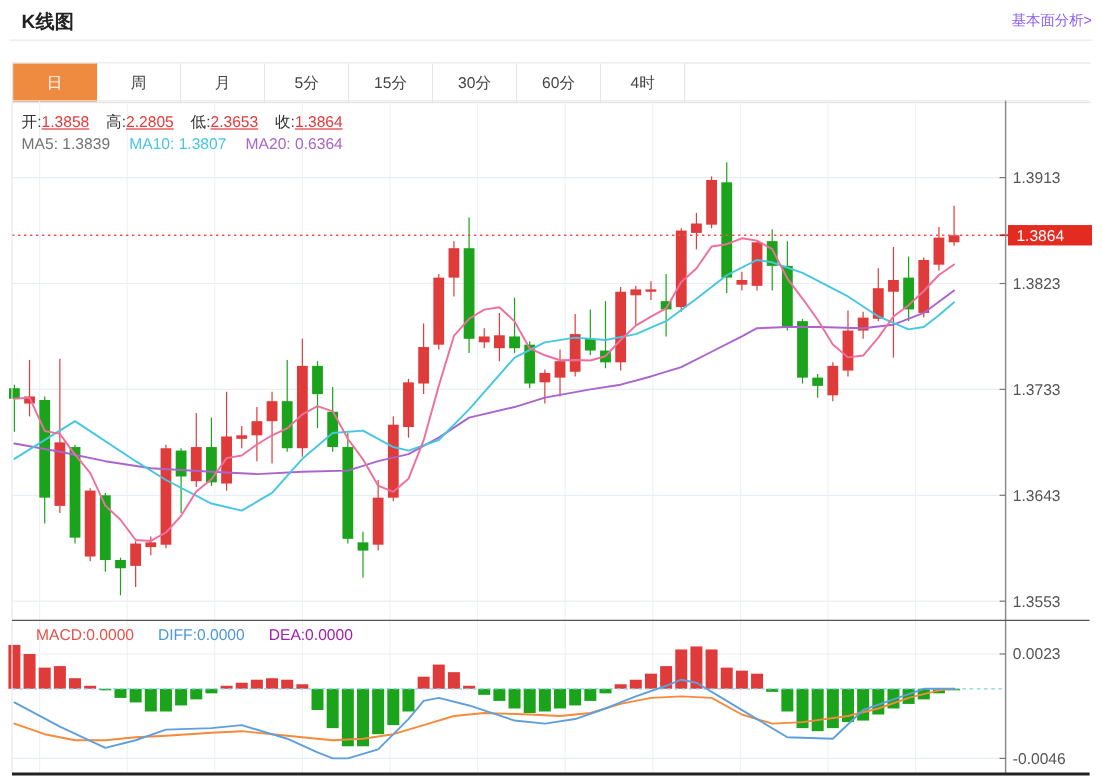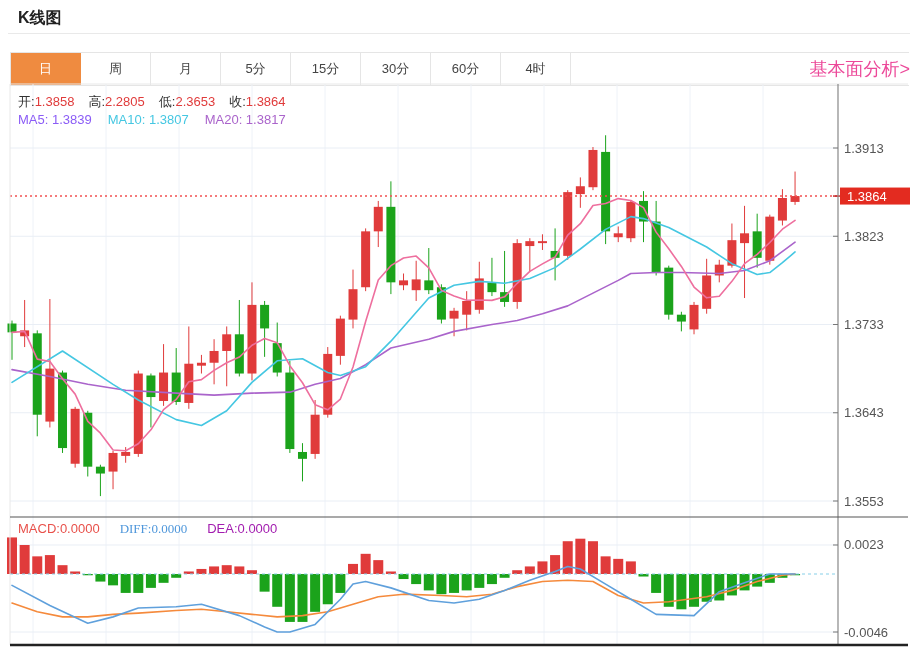--- a/index.html
+++ b/index.html
@@ -1,30 +1,30 @@
 <!DOCTYPE html>
 <html><head>
 <meta charset="utf-8">
 <style>
   html,body{margin:0;padding:0;background:#fff;}
   .page{position:relative;width:918px;height:648px;background:#fff;overflow:hidden;
         font-family:"Liberation Sans","DejaVu Sans",sans-serif;}
   .title{position:absolute;left:18px;top:8px;font-size:16px;font-weight:bold;color:#222;}
-  .toplink{position:absolute;right:8px;top:9px;font-size:18px;color:#ec4899;text-decoration:none;cursor:pointer;margin-top:48px;}
+  .toplink{position:absolute;right:8px;top:9px;font-size:12px;color:#8b5cf6;text-decoration:none;cursor:pointer;}
   .rule{position:absolute;left:8px;top:33px;width:902px;height:1px;background:#e9e9e9;}
   .tabs{position:absolute;left:10px;top:52px;width:898px;height:32px;
         border-top:1px solid #e5e5e5;border-bottom:1px solid #e5e5e5;border-left:1px solid #e5e5e5;
         display:flex;}
   .tab{width:70px;height:32px;line-height:32px;text-align:center;font-size:13px;color:#444;
        border-right:1px solid #e5e5e5;cursor:pointer;background:#fff;box-sizing:border-box;}
   .tab.active{background:#ef8b40;color:#fff;border-right:1px solid #ef8b40;}
   svg{position:absolute;left:0;top:0;}
   .ohlc{position:absolute;left:18px;top:93px;font-size:13px;color:#333;white-space:nowrap;}
   .ohlc .grp{margin-right:14px;}
-  .ohlc .val{color:#e03b3b;}
+  .ohlc .val{color:#e03b3b;text-decoration:underline;}
   .mainfo{position:absolute;left:18px;top:112px;font-size:13px;white-space:nowrap;}
   .mainfo .grp{margin-right:16px;}
   .macdinfo{position:absolute;left:18px;top:521px;font-size:13px;white-space:nowrap;}
   .macdinfo .grp{margin-right:20px;}
 </style>
 </head>
 <body>
 
 <div class="page">
   <div class="title">K线图</div>
@@ -292,15 +292,15 @@
         <line x1="833" y1="501.0001600000003" x2="838" y2="501.0001600000003" stroke="#777" stroke-width="1"></line>
         <text x="844" y="505.5001600000003" fill="#555555" font-size="13" font-family="&quot;Liberation Sans&quot;,&quot;DejaVu Sans&quot;,sans-serif" text-anchor="start">1.3553</text>
         <line x1="833" y1="544.9993" x2="838" y2="544.9993" stroke="#777" stroke-width="1"></line>
         <text x="844" y="549.4993" fill="#555555" font-size="13" font-family="&quot;Liberation Sans&quot;,&quot;DejaVu Sans&quot;,sans-serif" text-anchor="start">0.0023</text>
         <line x1="833" y1="632.0014" x2="838" y2="632.0014" stroke="#777" stroke-width="1"></line>
         <text x="844" y="636.5014" fill="#555555" font-size="13" font-family="&quot;Liberation Sans&quot;,&quot;DejaVu Sans&quot;,sans-serif" text-anchor="start">-0.0046</text>
       </g>
     </svg>
 
   <div class="ohlc" id="ohlc"><span class="grp"><span>开:</span><span class="val">1.3858</span></span><span class="grp"><span>高:</span><span class="val">2.2805</span></span><span class="grp"><span>低:</span><span class="val">2.3653</span></span><span class="grp"><span>收:</span><span class="val">1.3864</span></span></div>
-  <div class="mainfo" id="mainfo"><span class="grp" style="color: #8b5cf6;">MA5: 1.3839</span><span class="grp" style="color: rgb(69, 199, 226);">MA10: 1.3807</span><span class="grp" style="color: rgb(170, 100, 203);">MA20: 1.3817</span></div>
-  <div class="macdinfo" id="macdinfo"><span class="grp" style="color: rgb(232, 80, 74);">MACD:0.0000</span><span class="grp" style="color: rgb(79, 151, 219); font-family: Liberation Serif, serif;">DIFF:0.0000</span><span class="grp" style="color: #a21caf;">DEA:0.0000</span></div>
+  <div class="mainfo" id="mainfo"><span class="grp" style="color: #737373;">MA5: 1.3839</span><span class="grp" style="color: rgb(69, 199, 226);">MA10: 1.3807</span><span class="grp" style="color: rgb(170, 100, 203);">MA20: 0.6364</span></div>
+  <div class="macdinfo" id="macdinfo"><span class="grp" style="color: rgb(232, 80, 74); margin-left: 12px;">MACD:0.0000</span><span class="grp" style="color: rgb(79, 151, 219);">DIFF:0.0000</span><span class="grp" style="color: #a21caf;">DEA:0.0000</span></div>
 </div>
 
 </body></html>

